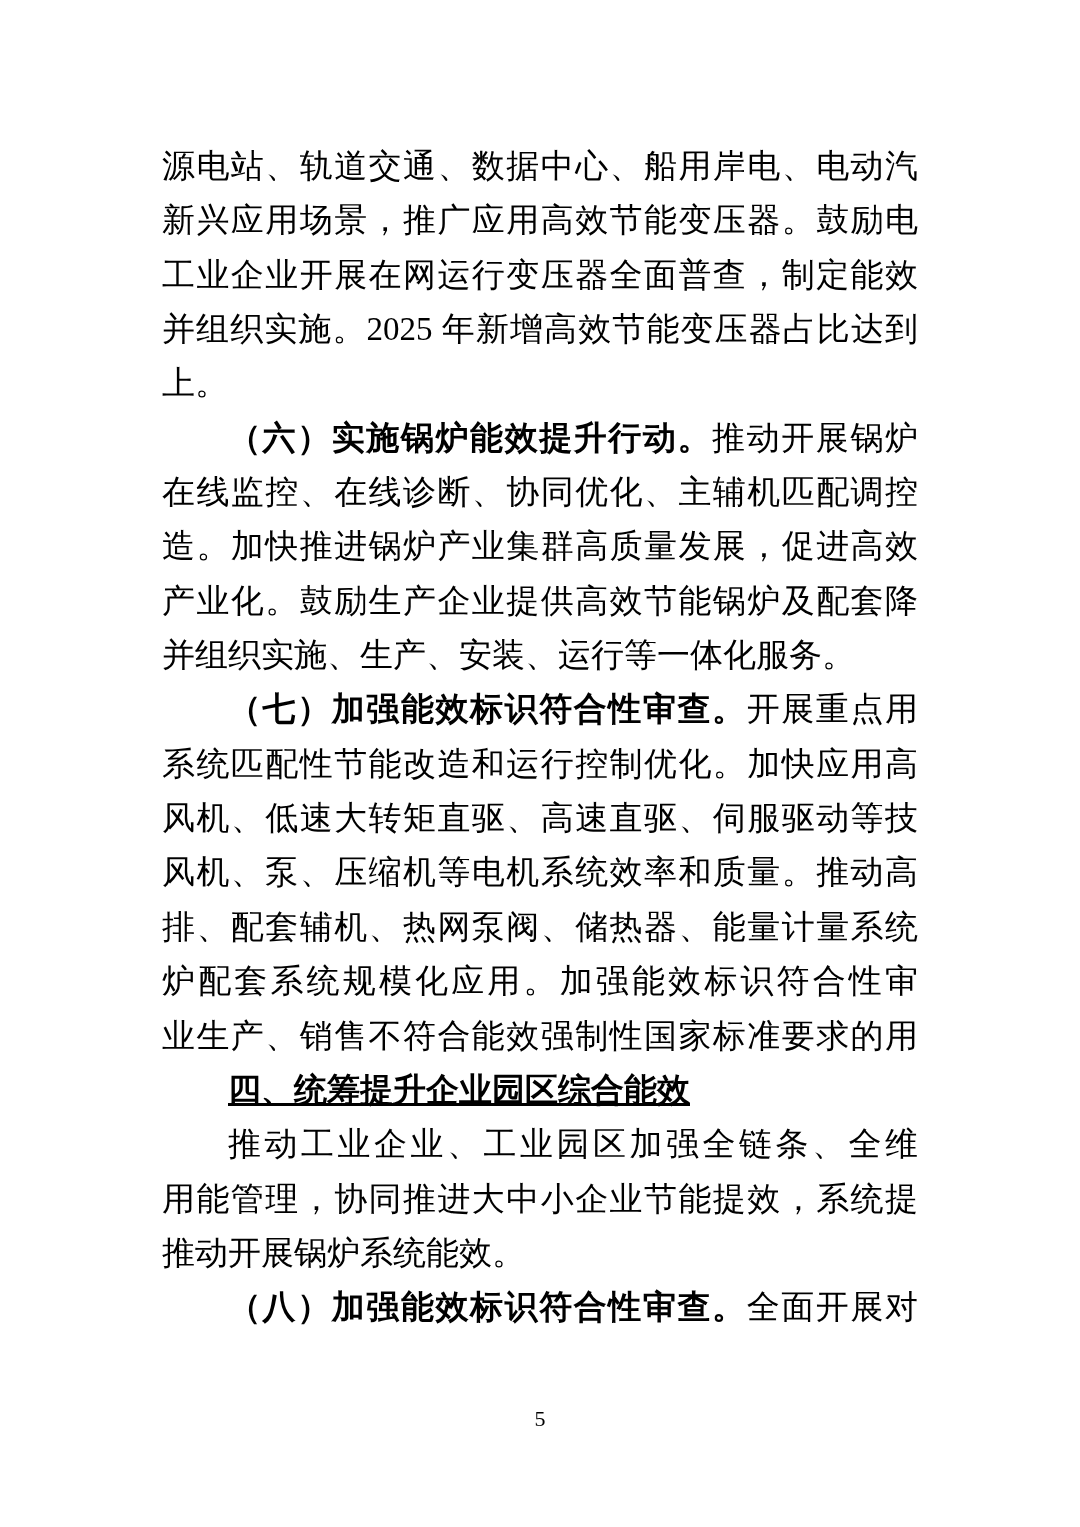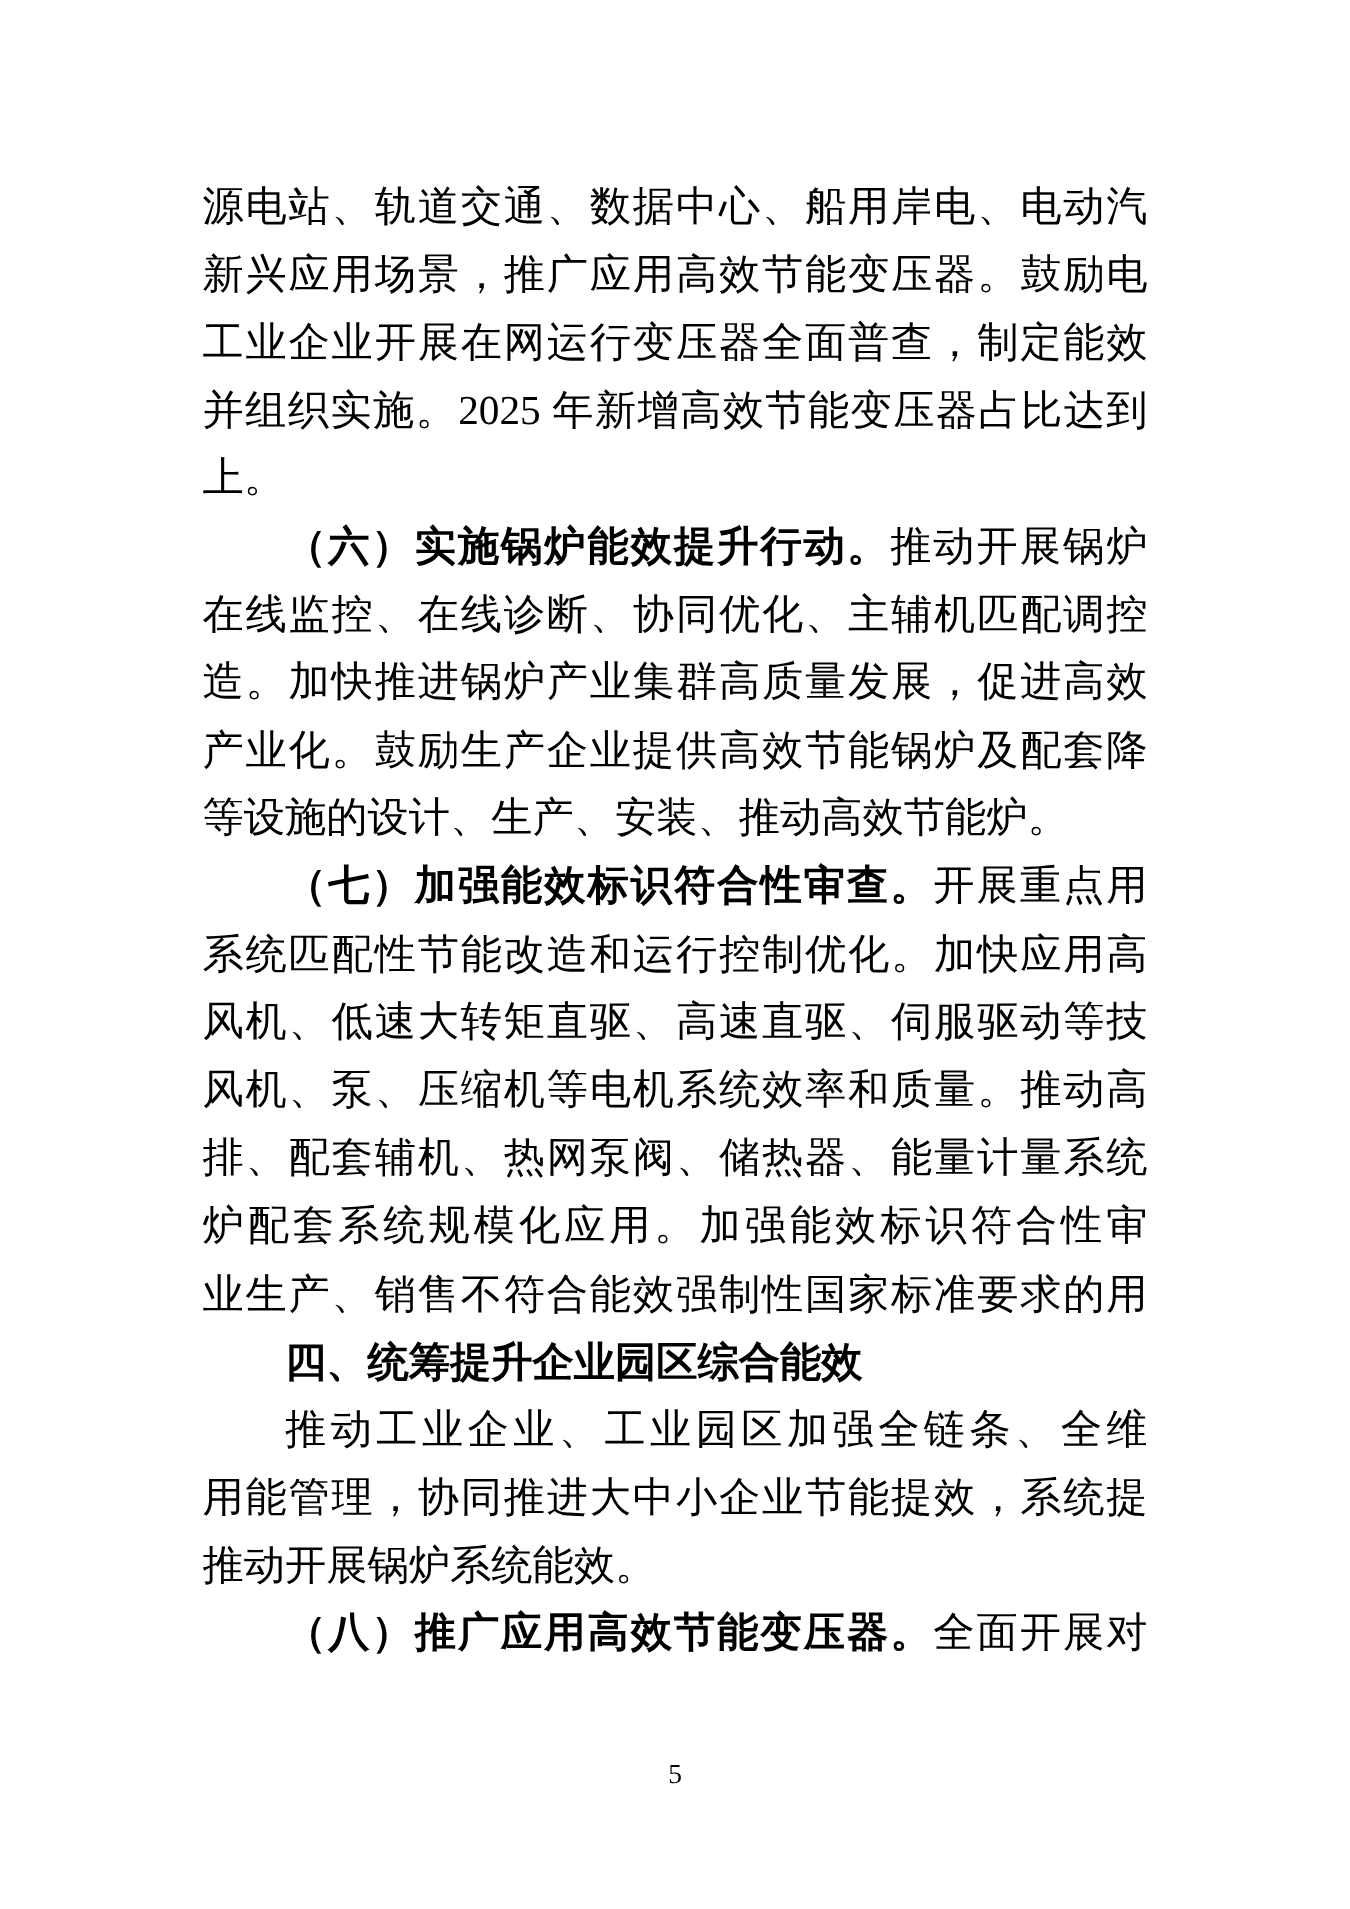--- a/index.html
+++ b/index.html
@@ -40,20 +40,21 @@
   .lead {
     font-weight: 700;
     font-family: Liberation Serif, serif;
   }
   .line.heading {
     font-family: "Liberation Sans", "DejaVu Sans", sans-serif;
     font-weight: 700;
     text-align: center;
     text-align-last: left;
     text-indent: 66px;
+    text-decoration: underline;
   }
   .page-number {
     position: absolute;
     top: 1406px;
     left: 0;
     width: 100%;
     text-align: center;
     font-size: 22px;
     line-height: 26px;
     font-family: "Liberation Serif", "DejaVu Serif", serif;
@@ -69,37 +70,37 @@
     <div class="line">工业企业开展在网运行变压器全面普查，制定能效提升计划</div>
     <div class="line">并组织实施。2025 年新增高效节能变压器占比达到 80%以</div>
     <div class="line short">上。</div>
 
     <div class="line indent">
       <b class="lead">（六）实施锅炉能效提升行动。</b><span>推动开展锅炉系统能效</span>
     </div>
     <div class="line">在线监控、在线诊断、协同优化、主辅机匹配调控等技术改</div>
     <div class="line">造。加快推进锅炉产业集群高质量发展，促进高效节能锅炉</div>
     <div class="line">产业化。鼓励生产企业提供高效节能锅炉及配套降碳、环保</div>
-    <div class="line short">等设施的设计、生产、安装、推动高效节能炉。</div>
+    <div class="line short">并组织实施、生产、安装、运行等一体化服务。</div>
 
     <div class="line indent">
       <b class="lead">（七）加强能效标识符合性审查。</b><span>开展重点用能设备</span>
     </div>
     <div class="line">系统匹配性节能改造和运行控制优化。加快应用高效离心式</div>
     <div class="line">风机、低速大转矩直驱、高速直驱、伺服驱动等技术，提高</div>
     <div class="line">风机、泵、压缩机等电机系统效率和质量。推动高效节能炉</div>
     <div class="line">排、配套辅机、热网泵阀、储热器、能量计量系统等高效锅</div>
     <div class="line">炉配套系统规模化应用。加强能效标识符合性审查，禁止企</div>
     <div class="line">业生产、销售不符合能效强制性国家标准要求的用能设备及</div>
 
     <div class="line heading">四、统筹提升企业园区综合能效</div>
 
     <div class="line indent">推动工业企业、工业园区加强全链条、全维度、全过程</div>
     <div class="line">用能管理，协同推进大中小企业节能提效，系统提升产业链</div>
     <div class="line short">推动开展锅炉系统能效。</div>
 
     <div class="line indent">
-      <b class="lead">（八）推广应用高效节能变压器。</b><span>全面开展对标达标，在</span>
+      <b class="lead">（八）加强能效标识符合性审查。</b><span>全面开展对标达标，在</span>
     </div>
   </div>
 
   <div class="page-number">5</div>
 </div>
 
 </body></html>

